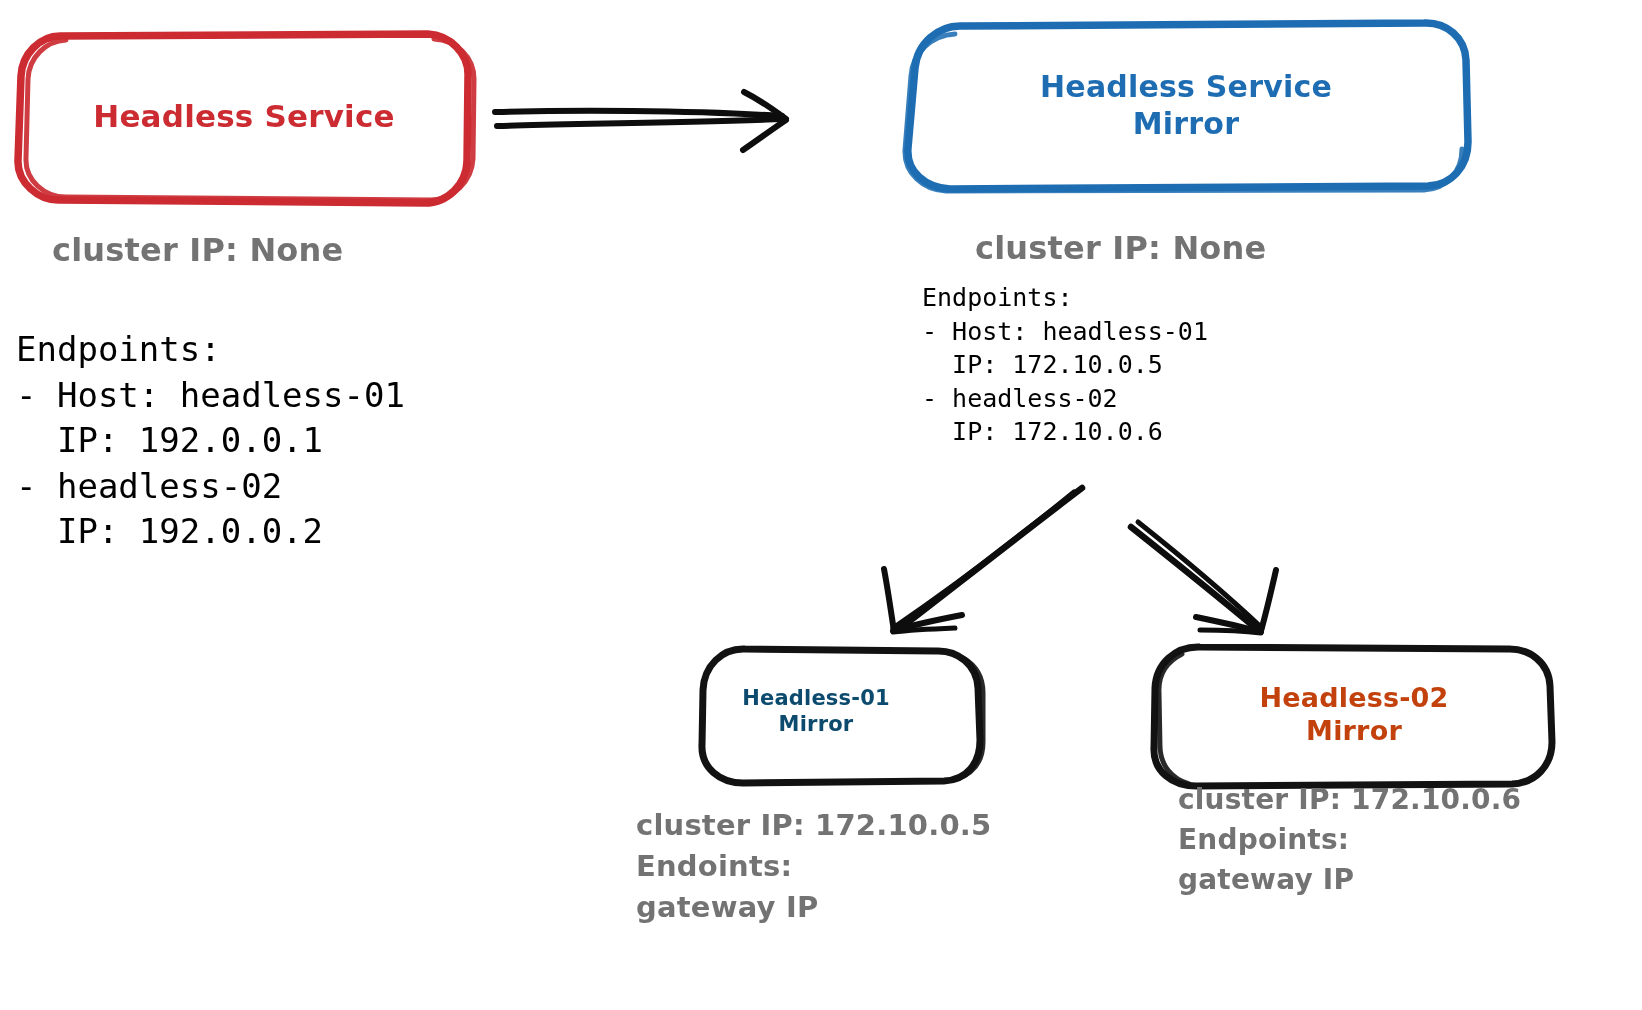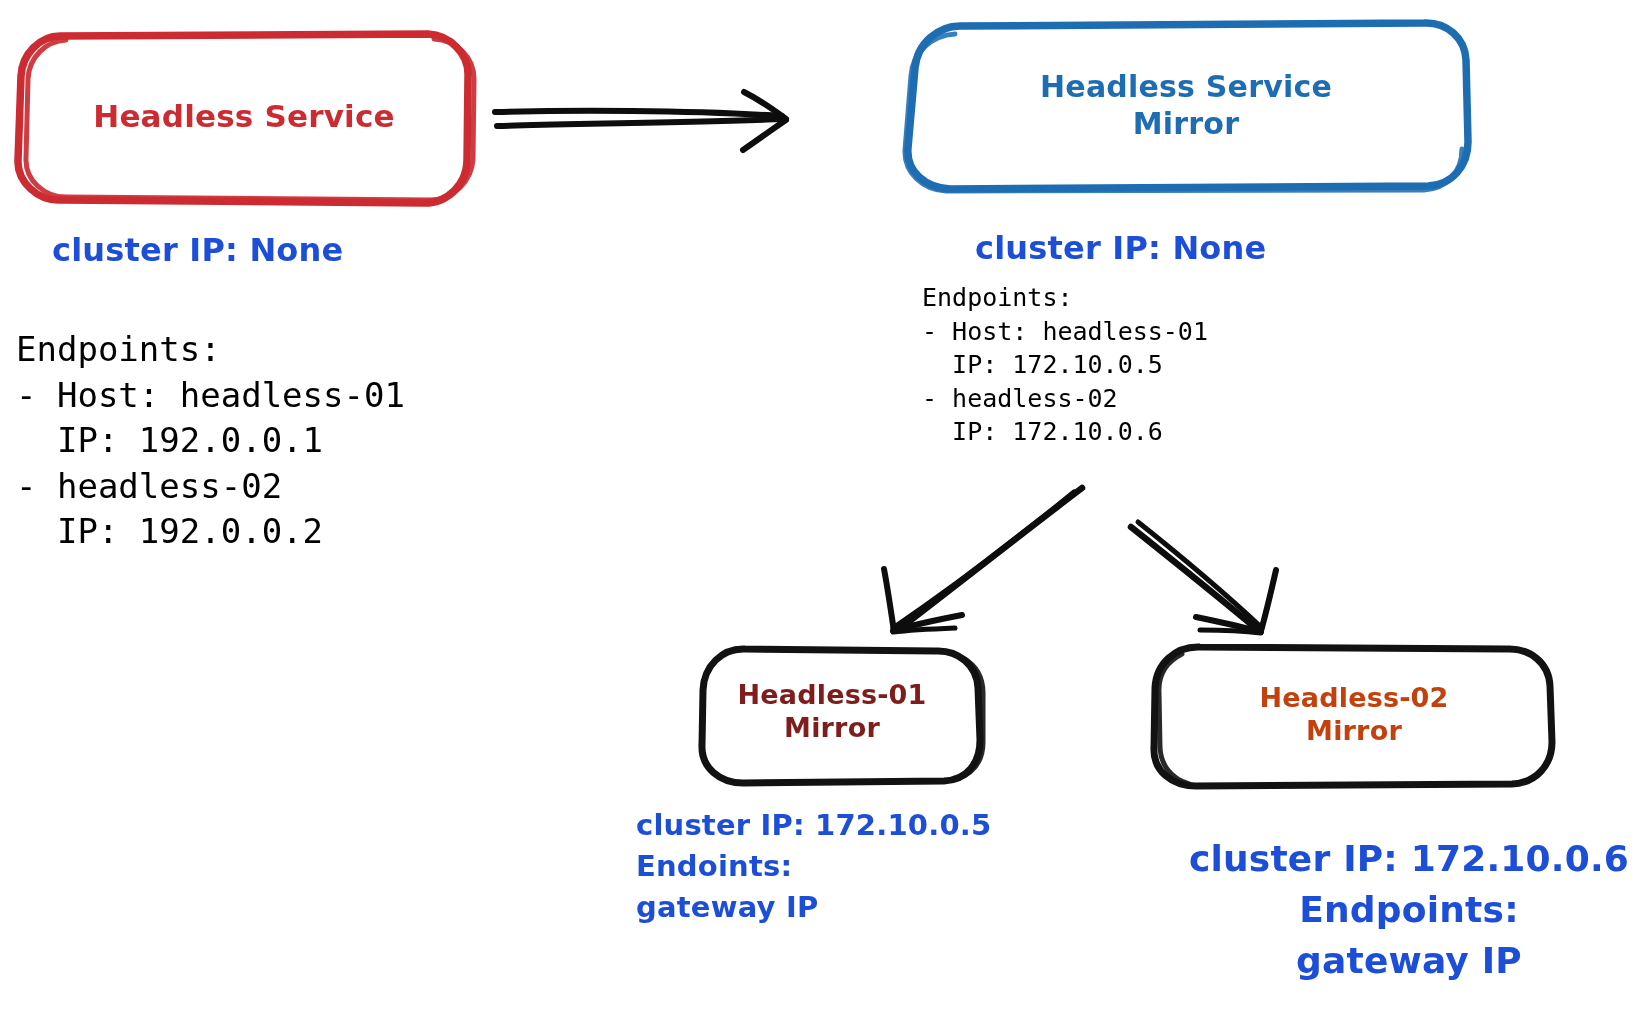--- a/index.html
+++ b/index.html
@@ -47,39 +47,39 @@
   }
   .mono-block {
     position: absolute;
     font-family: "DejaVu Sans Mono", monospace;
     color: #000000;
     white-space: pre;
     line-height: 1.34;
   }
   .hand-block {
     position: absolute;
-    color: #1d4ed8;
+    color: #737373;
     white-space: pre-line;
     line-height: 1.42;
   }
   
   #node-headless-service {
     left: 18px; top: 28px; width: 452px; height: 178px;
     color: #CB2B31;
     font-size: 31px;
   }
   #node-headless-service-mirror {
     left: 900px; top: 18px; width: 572px; height: 176px;
     color: #1E6DB2;
     font-size: 30px;
   }
   #node-headless-01-mirror {
-    left: 692px; top: 640px; width: 280px; height: 144px;
-    color: #7f1d1d;
-    font-size: 27px;
+    left: 676px; top: 640px; width: 280px; height: 144px;
+    color: #0c4a6e;
+    font-size: 21px;
   }
   #node-headless-02-mirror {
     left: 1148px; top: 640px; width: 412px; height: 150px;
     color: #c2410c;
     font-size: 27px;
   }
   #label-cluster-ip-left {
     left: 52px; top: 228px;
     font-size: 32px;
   }
@@ -95,23 +95,23 @@
   #endpoints-right {
     left: 922px; top: 281px;
     font-size: 25px;
   }
   #label-mirror-01-info {
     left: 636px; top: 805px;
     font-size: 29px;
     text-align: left;
   }
   #label-mirror-02-info {
-    left: 1178px; top: 833px;
-    font-size: 36px;
-    text-align: center;
+    left: 1178px; top: 780px;
+    font-size: 28px;
+    text-align: left;
     width: 462px;
   }
 </style>
 </head>
 <body>
 
 <div id="canvas">
 
   <svg class="layer-svg" viewBox="0 0 1642 1010">
 

